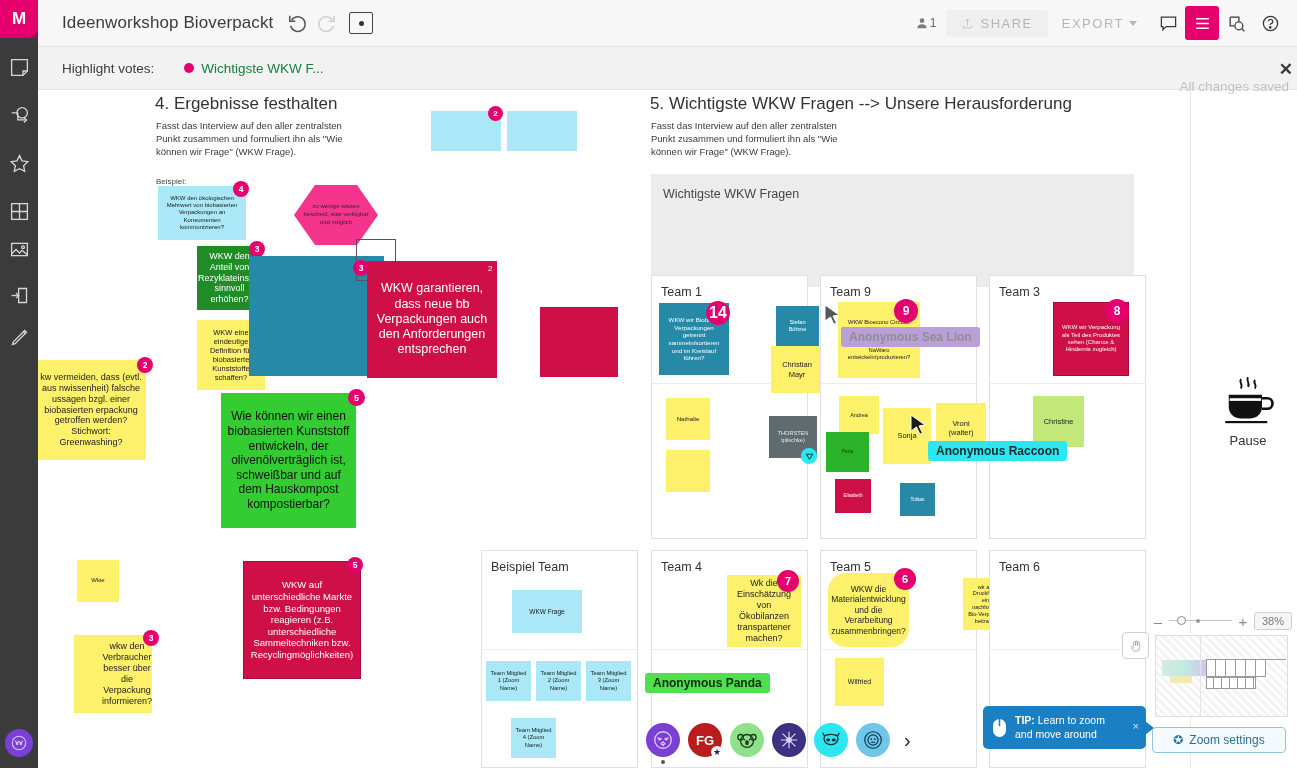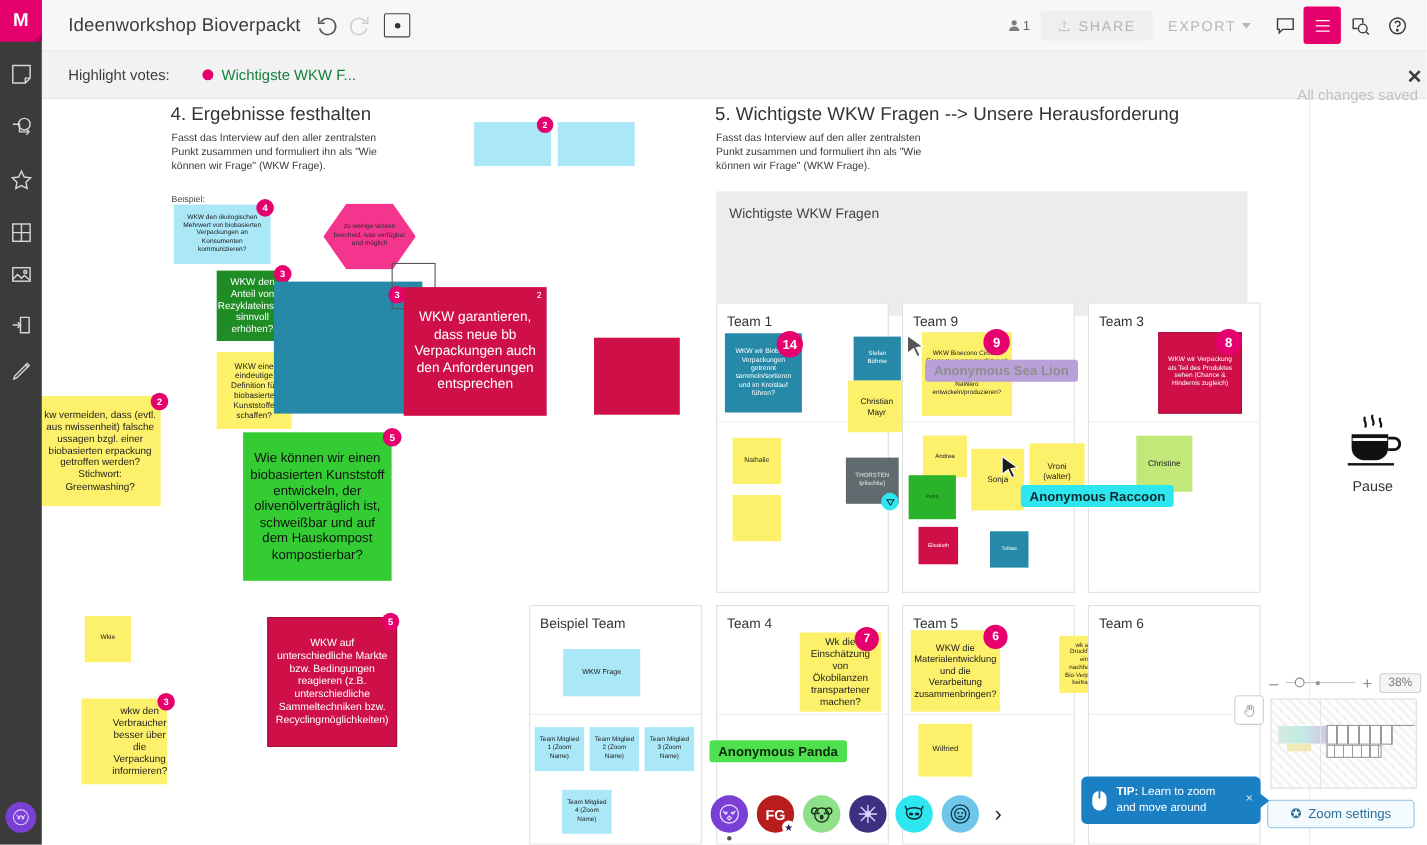--- a/index.html
+++ b/index.html
@@ -358,21 +358,21 @@
   <div class="sec-title" style="left:612px;top:4px;">5. Wichtigste WKW Fragen --&gt; Unsere Herausforderung</div>
   <div class="sec-desc" style="left:613px;top:29px;">Fasst das Interview auf den aller zentralsten Punkt zusammen und formuliert ihn als "Wie können wir Frage" (WKW Frage).</div>
 
   <div id="wkw-frame" style="left:613px;top:84px;width:483px;height:113px;"></div>
   <div id="wkw-frame-label" style="left:625px;top:97px;">Wichtigste WKW Fragen</div>
 
   <div class="panel" style="left:613px;top:185px;width:157px;height:264px;"></div>
   <div class="panel-title" style="left:623px;top:195px;">Team 1</div>
   <div class="divider" style="left:614px;top:293px;width:155px;"></div>
   <div class="note" style="left:621px;top:213px;width:70px;height:72px;background:#2789a8;color:#fff;font-size:6.2px;">WKW wir Biobasie Verpackungen getrennt sammeln/sortieren und im Kreislauf führen?</div>
-  <div class="badge" style="left:669px;top:212px;width:22px;height:22px;font-size:12px;">14</div>
+  <div class="badge" style="left:669px;top:212px;width:22px;height:22px;font-size:16px;">14</div>
   <div class="note" style="left:738px;top:216px;width:43px;height:40px;background:#2789a8;color:#fff;font-size:5.6px;">Stefan Böhme</div>
   <div class="note" style="left:733px;top:256px;width:52px;height:47px;background:#fdf06b;color:#222;font-size:7.5px;">Christian Mayr</div>
   <div class="note" style="left:628px;top:308px;width:44px;height:42px;background:#fdf06b;color:#222;font-size:6.2px;">Nathalie</div>
   <div class="note" style="left:628px;top:360px;width:44px;height:42px;background:#fdf06b;"></div>
   <div class="note" style="left:731px;top:326px;width:48px;height:42px;background:#5f6b6e;color:#e7e7e7;font-size:5.6px;">THORSTEN tplischke)</div>
   <div style="position:absolute;left:763px;top:358px;width:16px;height:16px;border-radius:50%;background:#2ee6f0;
               display:flex;align-items:center;justify-content:center;">
     <svg viewBox="0 0 24 24" style="width:11px;height:11px">
         <path d="M5 7h14l-7 11z" fill="none" stroke="#0c2b30" stroke-width="2"></path>
       </svg>
@@ -408,21 +408,21 @@
 
   <div class="panel" style="left:613px;top:460px;width:157px;height:218px;"></div>
   <div class="panel-title" style="left:623px;top:470px;">Team 4</div>
   <div class="divider" style="left:614px;top:559px;width:155px;"></div>
   <div class="note" style="left:689px;top:485px;width:74px;height:72px;background:#fdf06b;color:#222;font-size:9px;">Wk die Einschätzung von Ökobilanzen transpartener machen?</div>
   <div class="badge" style="left:740px;top:481px;width:20px;height:20px;font-size:11px;">7</div>
 
   <div class="panel" style="left:782px;top:460px;width:157px;height:218px;"></div>
   <div class="panel-title" style="left:792px;top:470px;">Team 5</div>
   <div class="divider" style="left:783px;top:559px;width:155px;"></div>
-  <div class="note" style="left:790px;top:483px;width:81px;height:74px;background:#fdf06b;color:#222;font-size:8.5px;">WKW die Materialentwicklung und die Verarbeitung zusammenbringen?</div>
+  <div class="note" style="left:790px;top:483px;width:81px;height:74px;background:#fdf06b;color:#222;font-size:8.5px;border-radius:18px;">WKW die Materialentwicklung und die Verarbeitung zusammenbringen?</div>
   <div class="badge" style="left:857px;top:479px;width:20px;height:20px;font-size:11px;">6</div>
   <div class="note" style="left:925px;top:488px;width:50px;height:52px;background:#fdf06b;color:#222;font-size:5.6px;">wk auch Druckfarben einer nachhaltigen Bio-Verpackung beitragen?</div>
   <div class="badge" style="left:959px;top:483px;width:20px;height:20px;font-size:11px;">6</div>
   <div class="note" style="left:797px;top:568px;width:49px;height:48px;background:#fdf06b;color:#222;font-size:7px;">Wilfried</div>
 
   <div class="panel" style="left:951px;top:460px;width:157px;height:218px;"></div>
   <div class="panel-title" style="left:961px;top:470px;">Team 6</div>
   <div class="divider" style="left:952px;top:559px;width:155px;"></div>
 
   <div class="cursor" style="left:786px;top:214px;">

